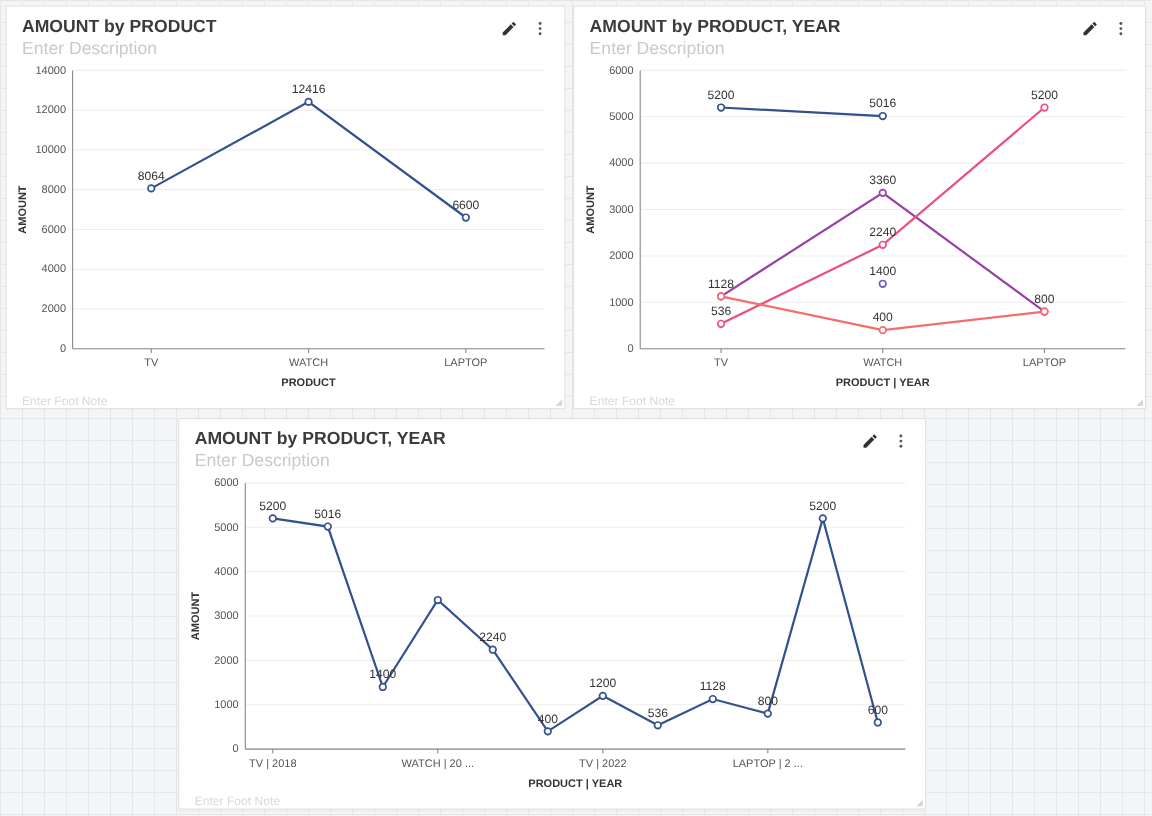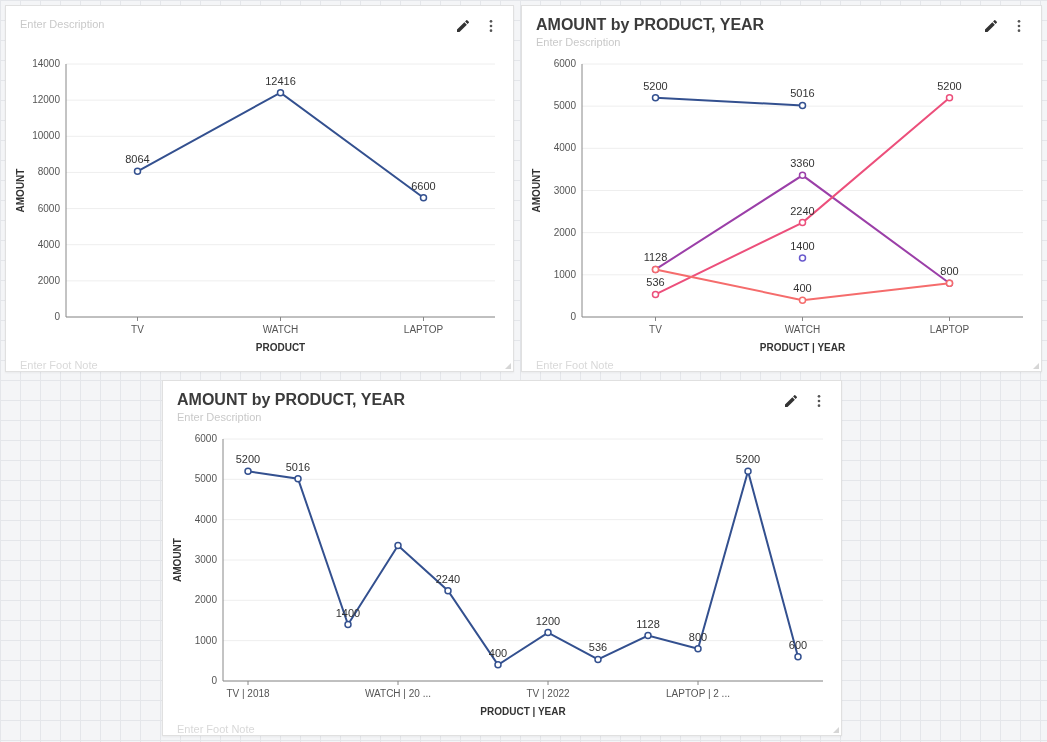--- a/index.html
+++ b/index.html
@@ -3,41 +3,42 @@
 <meta charset="utf-8">
 <style>
   html,body{margin:0;padding:0;font-family:Arial,Helvetica,sans-serif;background:#f4f5f7;}
   .dashboard{width:1047px;height:742px;position:relative;background:#f4f5f7;
     background-image:linear-gradient(#e4e6ea 1px,transparent 1px),linear-gradient(90deg,#e4e6ea 1px,transparent 1px);
     background-size:20px 20px;}
   .card{position:absolute;background:#fff;border:1px solid #e0e0e0;box-shadow:0 1px 2px rgba(0,0,0,0.05);box-sizing:border-box;}
   .card-header{display:flex;justify-content:space-between;align-items:flex-start;padding:10px 14px 0 14px;}
   .card-header .titles{display:flex;flex-direction:column;}
   .chart-title{font-size:16px;font-weight:700;color:#3b3b3b;font-family:"Segoe UI",Arial,sans-serif;}
-  .chart-desc{font-size:11px;color:#c9c9c9;margin-top:2px;}
+  .chart-desc{font-size:16px;color:#c9c9c9;margin-top:2px;}
   .card-tools{display:flex;gap:12px;align-items:center;padding-top:2px;}
   .icon-btn{cursor:pointer;color:#333;display:flex;align-items:center;justify-content:center;width:16px;height:16px;}
   .axis-line{stroke:#888;stroke-width:1;}
   .grid-line{stroke:#eee;stroke-width:1;}
   .series-line{fill:none;stroke-width:2;}
   .data-pt{fill:#fff;stroke-width:1.5;}
   .tick-label{font-size:10px;fill:#555;font-family:Arial,sans-serif;}
   .axis-title{font-size:10px;fill:#333;font-weight:700;font-family:Arial,sans-serif;}
   .value-label{font-size:11px;fill:#333;font-family:Arial,sans-serif;}
   .footnote{position:absolute;left:14px;bottom:0;font-size:11px;color:#d9d9d9;}
   .resize-handle{position:absolute;right:2px;bottom:2px;width:0;height:0;
     border-right:6px solid #bbb;border-top:6px solid transparent;opacity:.6;}
 </style>
 </head>
 <body>
 
 <div class="dashboard" id="dash">
     <div class="card" style="left: 5px; top: 5px; width: 509px; height: 367px;">
       <div class="card-header">
         <div class="titles">
+          <div class="chart-title">AMOUNT by PRODUCT</div>
           <div class="chart-desc">Enter Description</div>
         </div>
         <div class="card-tools">
           <span class="icon-btn">
             <svg width="16" height="16" viewBox="0 0 24 24">
               <path d="M3 17.25V21h3.75L17.81 9.94l-3.75-3.75L3 17.25zM20.71 7.04a1 1 0 0 0 0-1.41l-2.34-2.34a1 1 0 0 0-1.41 0l-1.83 1.83 3.75 3.75 1.83-1.83z" fill="#333"></path>
             </svg>
           </span>
           <span class="icon-btn">
             <svg width="16" height="16" viewBox="0 0 24 24">

